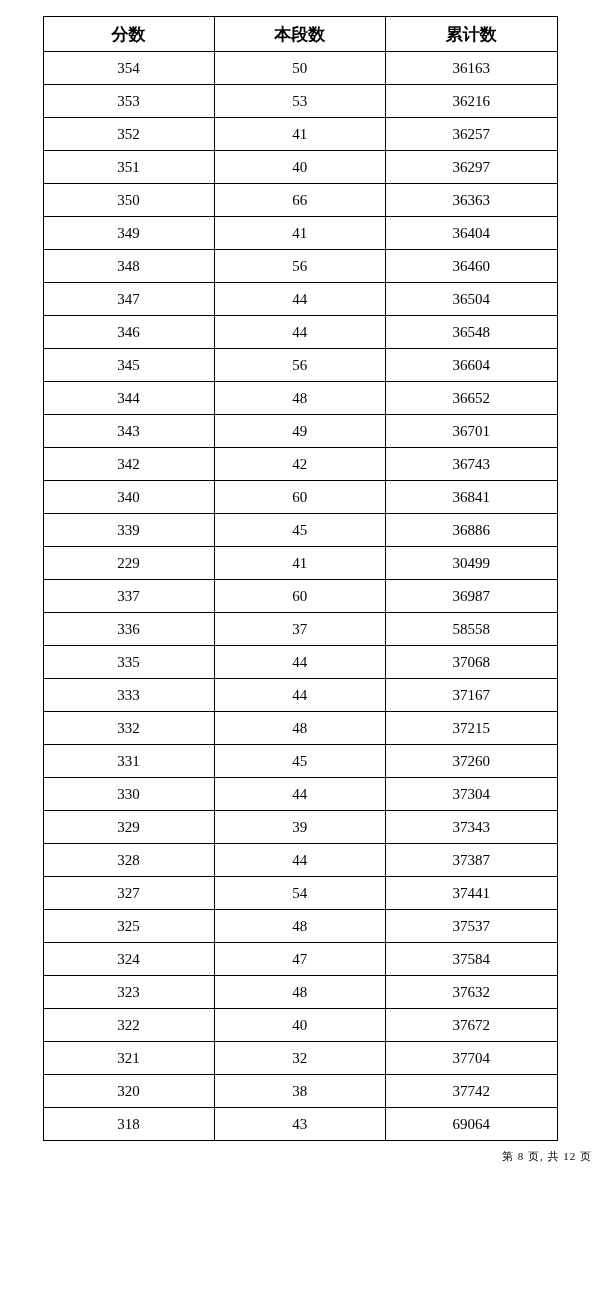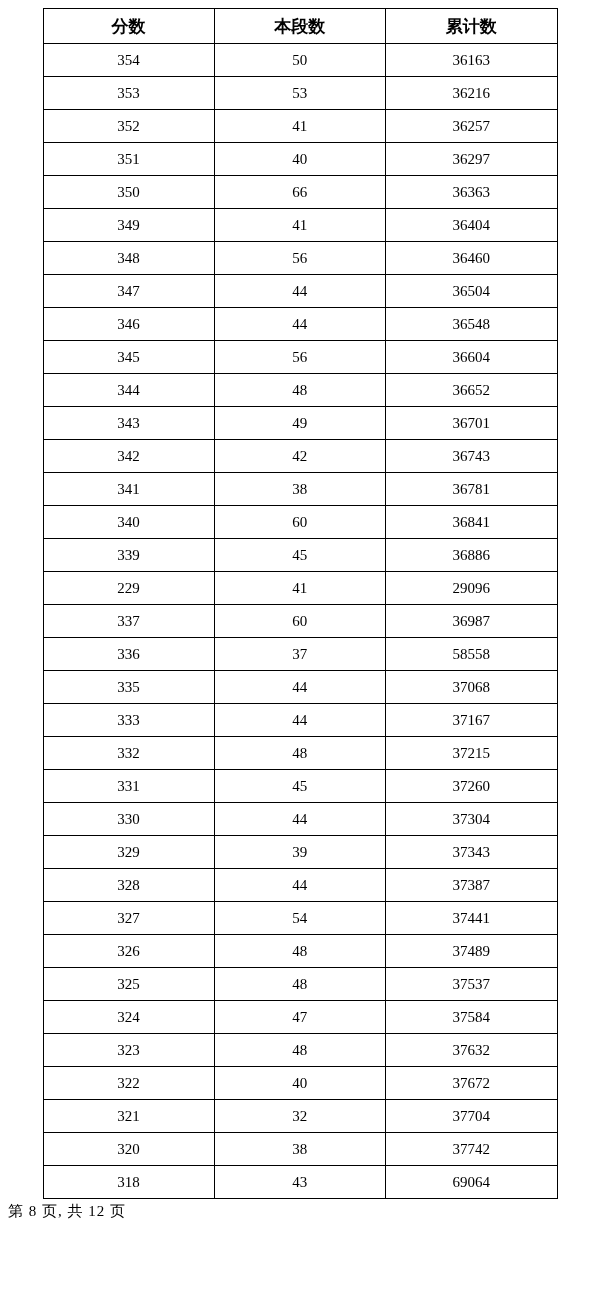--- a/index.html
+++ b/index.html
@@ -17,43 +17,43 @@
     width: 600px;
     height: 1307px;
     box-sizing: border-box;
     padding: 8px 8px 0 8px;
     position: relative;
   }
   table.score-table {
     width: 515px;
     border-collapse: collapse;
     table-layout: fixed;
-    margin: 0 auto;
+    margin: 8px auto;
   }
   table.score-table th,
   table.score-table td {
     border: 1px solid #000000;
     text-align: center;
     vertical-align: middle;
     font-size: 15px;
     line-height: 1;
     padding: 0;
     height: 32px;
   }
   table.score-table th {
     font-weight: bold;
     font-size: 17px;
     height: 34px;
   }
   table.score-table col.c1 { width: 33.3%; }
   table.score-table col.c2 { width: 33.3%; }
   table.score-table col.c3 { width: 33.4%; }
   .footer {
-    text-align: left;
-    font-size: 15px;
+    text-align: right;
+    font-size: 11px;
     margin-top: 3px;
     letter-spacing: 1px;
   }
 </style>
 </head>
 <body>
 
 <div class="page">
   <table class="score-table">
     <colgroup>
@@ -128,38 +128,33 @@
           <td>343</td>
           <td>49</td>
           <td>36701</td>
         </tr>
         <tr>
           <td>342</td>
           <td>42</td>
           <td>36743</td>
         </tr>
         <tr>
-          <td>341</td>
-          <td>38</td>
-          <td>36781</td>
-        </tr>
-        <tr>
           <td>340</td>
           <td>60</td>
           <td>36841</td>
         </tr>
         <tr>
           <td>339</td>
           <td>45</td>
           <td>36886</td>
         </tr>
         <tr>
           <td>229</td>
           <td>41</td>
-          <td>29096</td>
+          <td>30499</td>
         </tr>
         <tr>
           <td>337</td>
           <td>60</td>
           <td>36987</td>
         </tr>
         <tr>
           <td>336</td>
           <td>37</td>
           <td>58558</td>
@@ -196,25 +191,20 @@
         </tr>
         <tr>
           <td>328</td>
           <td>44</td>
           <td>37387</td>
         </tr>
         <tr>
           <td>327</td>
           <td>54</td>
           <td>37441</td>
-        </tr>
-        <tr>
-          <td>326</td>
-          <td>48</td>
-          <td>37489</td>
         </tr>
         <tr>
           <td>325</td>
           <td>48</td>
           <td>37537</td>
         </tr>
         <tr>
           <td>324</td>
           <td>47</td>
           <td>37584</td>

